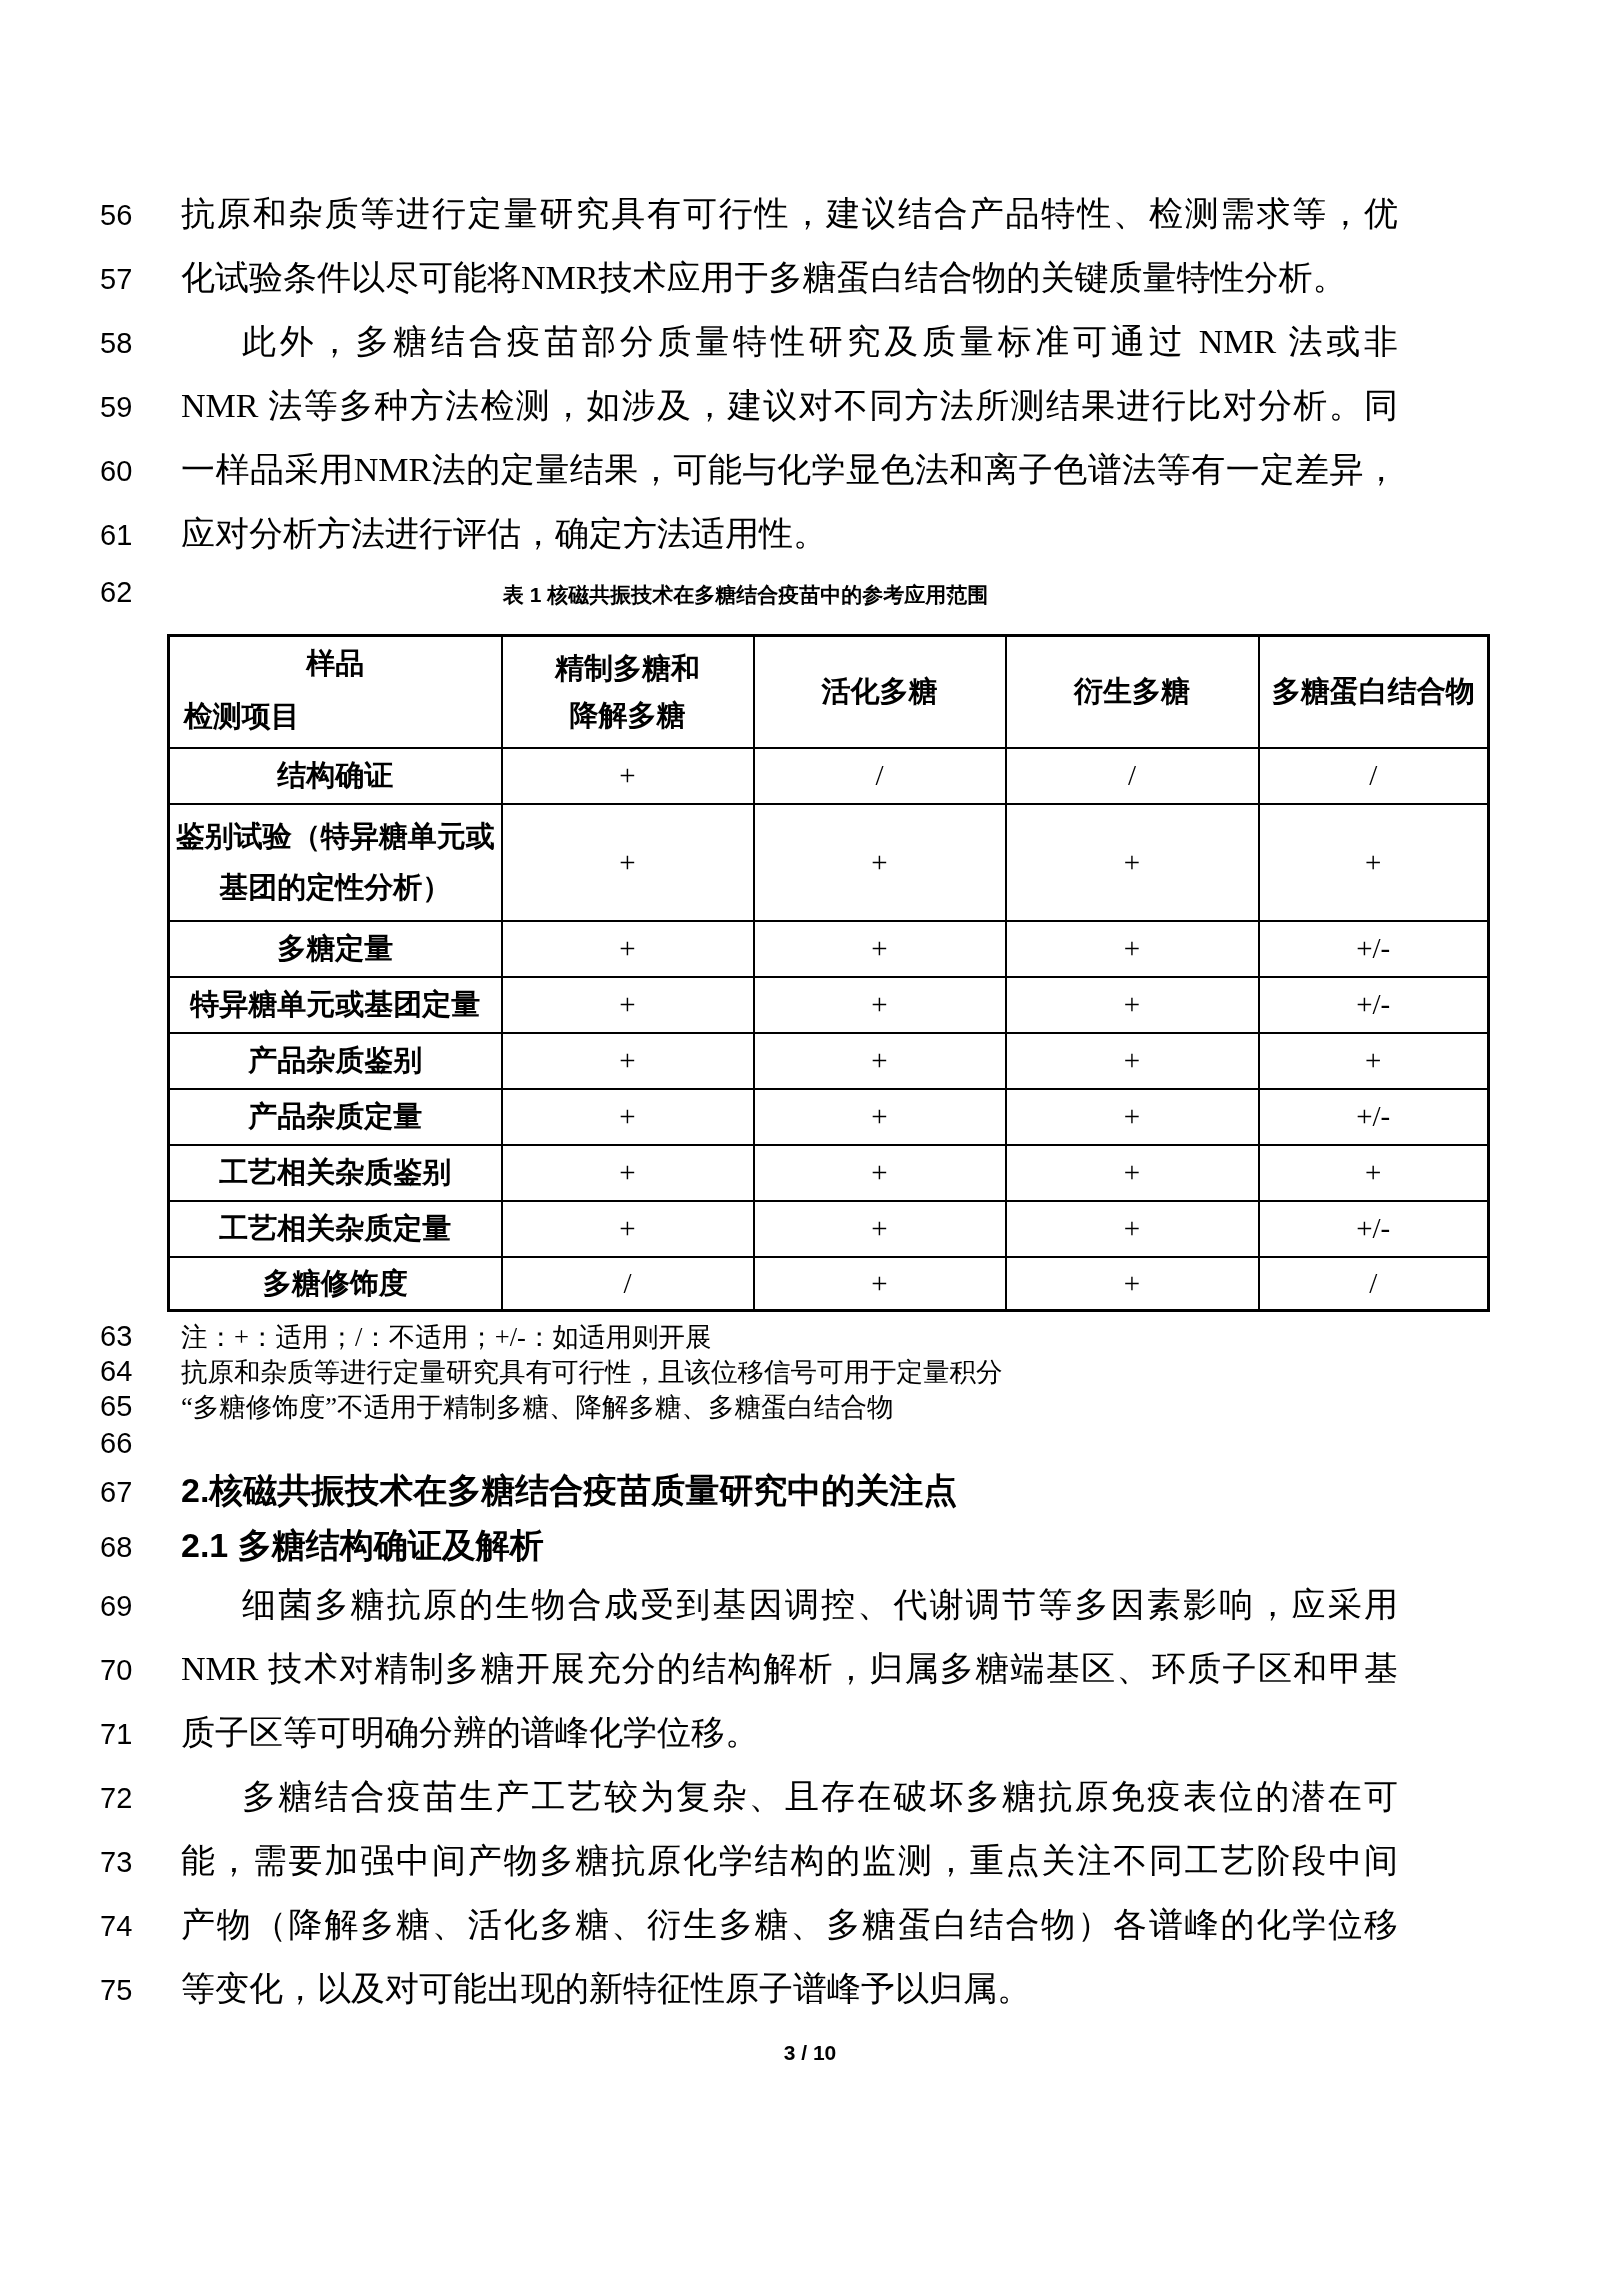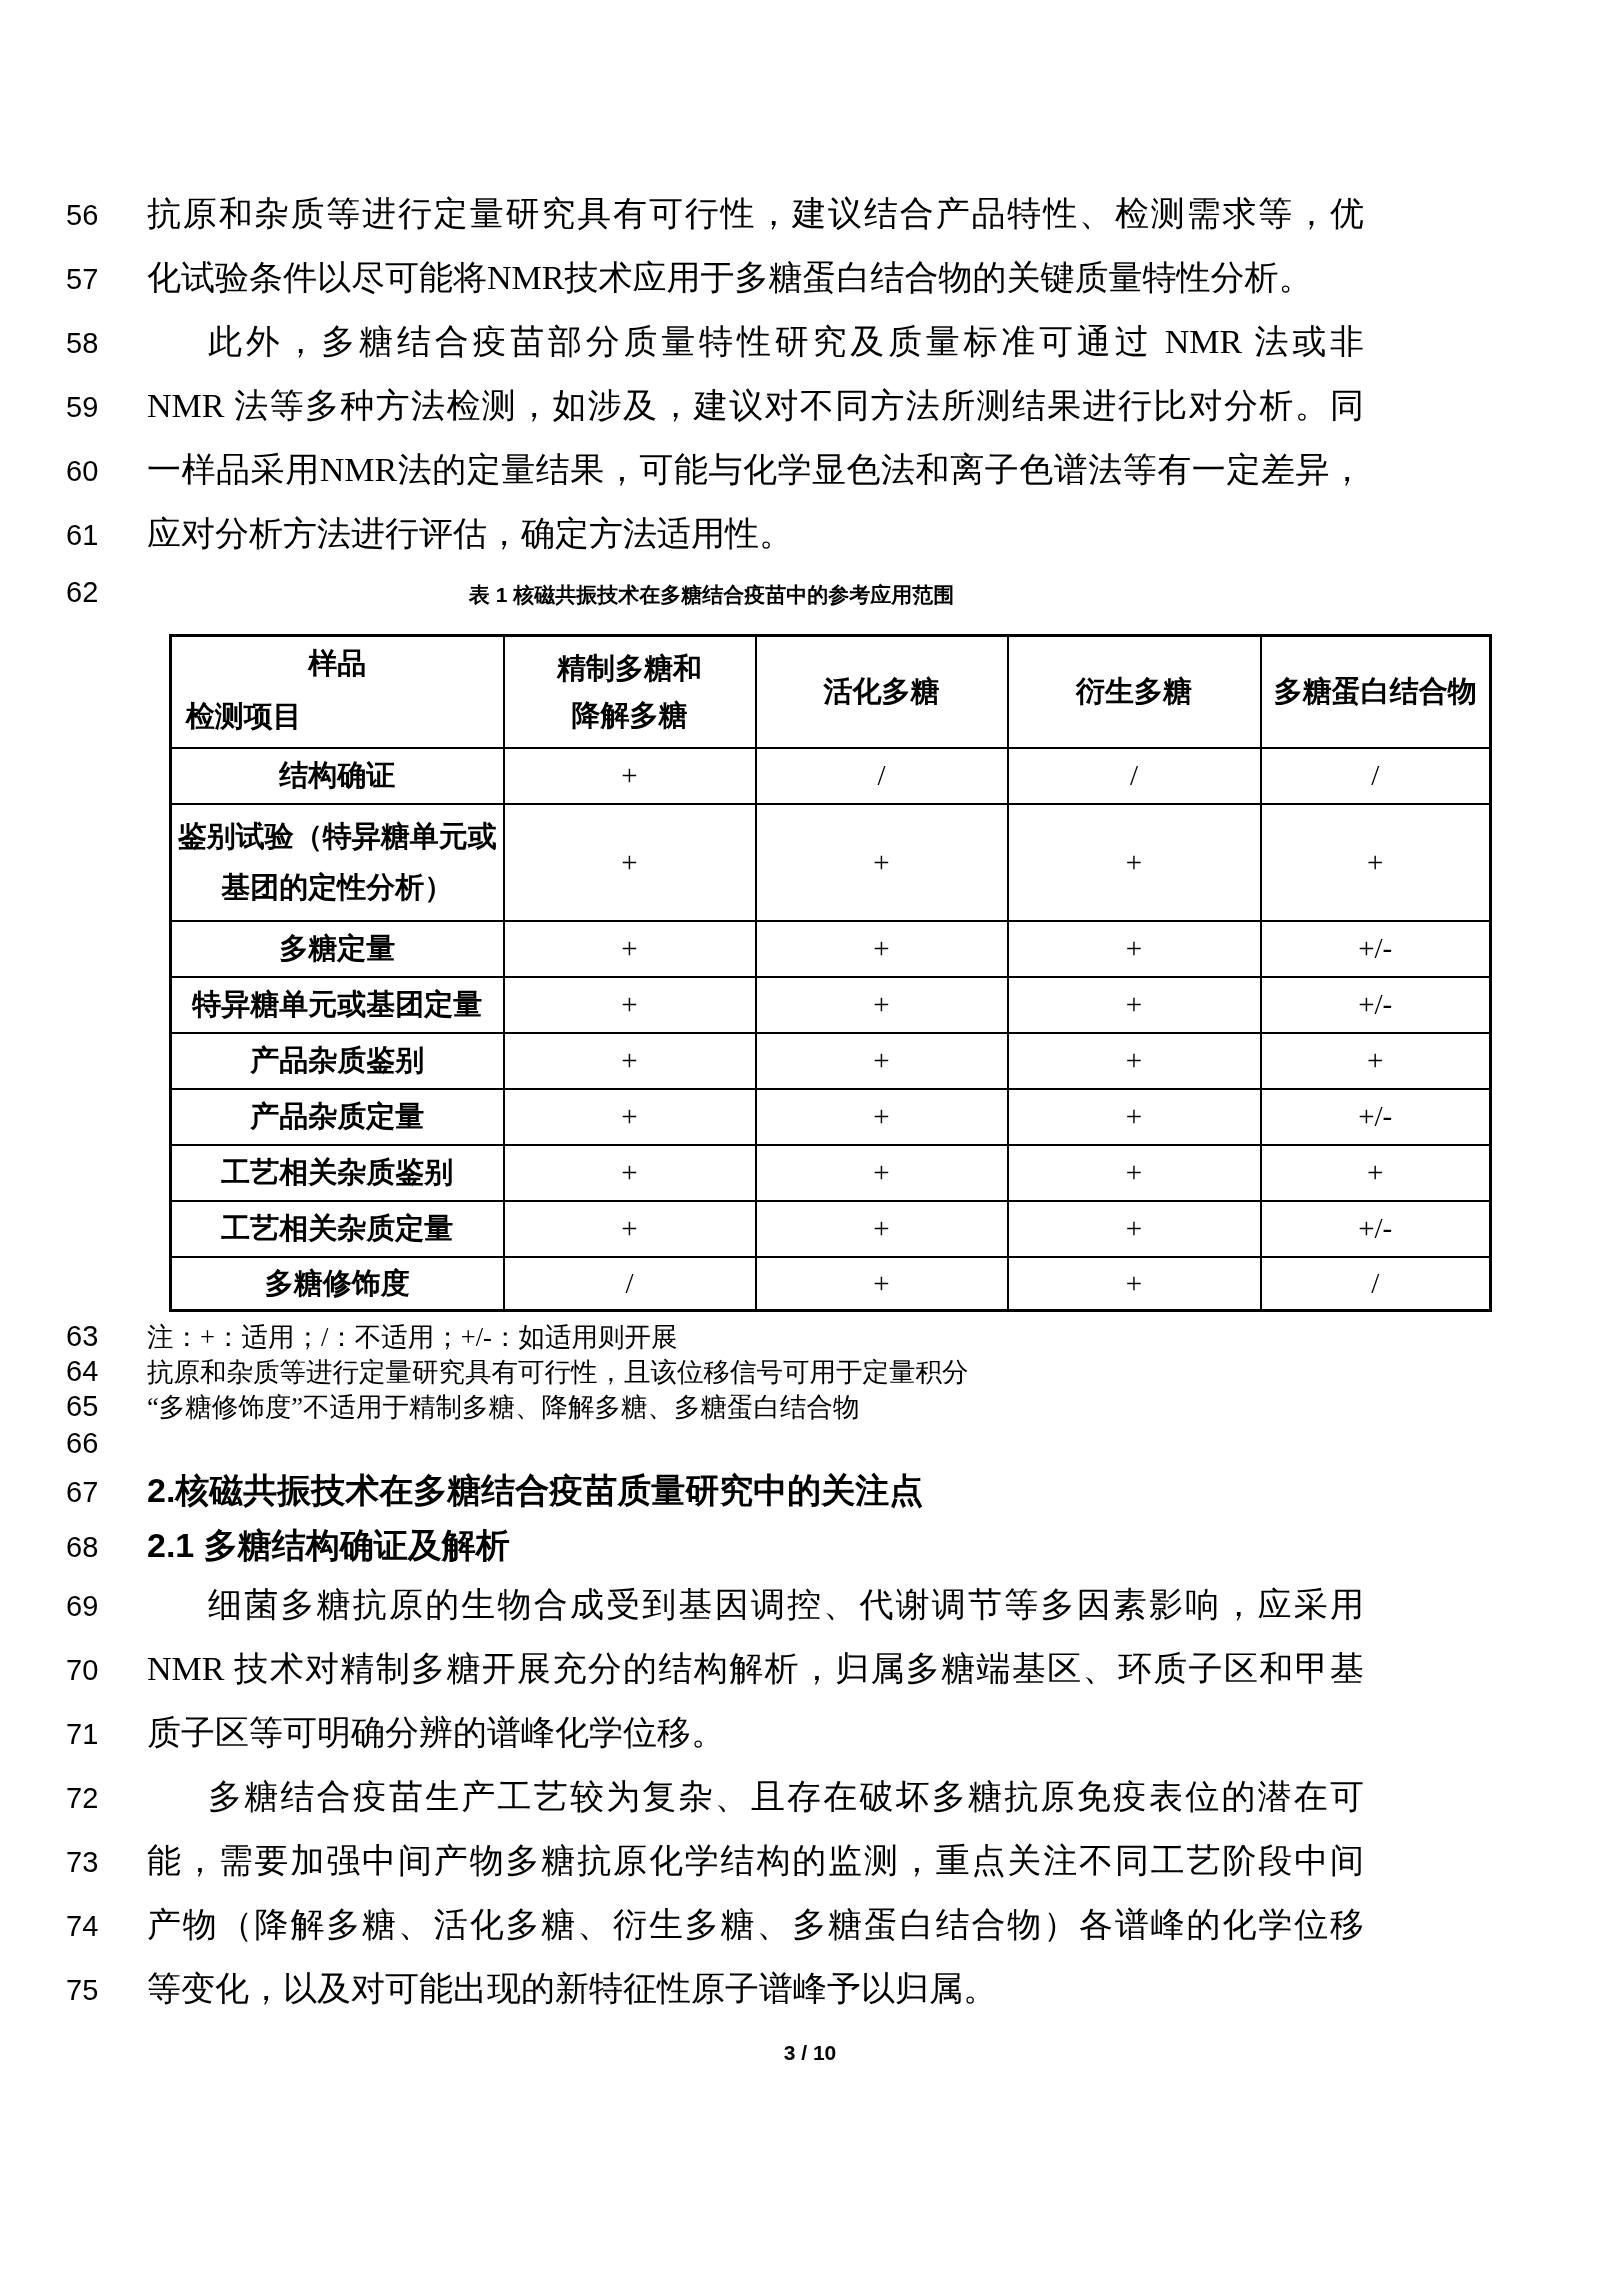--- a/index.html
+++ b/index.html
@@ -4,21 +4,21 @@
 <style>
   html,body { margin:0; padding:0; background:#888; }
   .page {
     position: relative;
     width: 1620px;
     height: 2293px;
     margin: 0 auto;
     background: #ffffff;
     box-sizing: border-box;
     padding-top: 182px;
-    padding-left: 66px;
+    padding-left: 100px;
     overflow: hidden;
     color: #000;
     font-family: "Liberation Serif", "DejaVu Serif", serif;
   }
   .line {
     display: flex;
     align-items: baseline;
     height: 64px;
     line-height: 64px;
     white-space: nowrap;
@@ -62,21 +62,21 @@
   .line.heading .txt {
     font-family: "Liberation Sans", "DejaVu Sans", sans-serif;
     font-weight: 700;
     font-size: 34px;
   }
 
   table.apptable {
     border-collapse: collapse;
     table-layout: fixed;
     width: 1320px;
-    margin-left: 103px;
+    margin-left: 67px;
     margin-top: 14.7px;
     border: 3.9px solid #000;
   }
   table.apptable td {
     border-top: 2.9px solid #000;
     border-bottom: 2.9px solid #000;
     border-left: 2px solid #000;
     border-right: 2px solid #000;
     padding: 0;
     vertical-align: middle;

